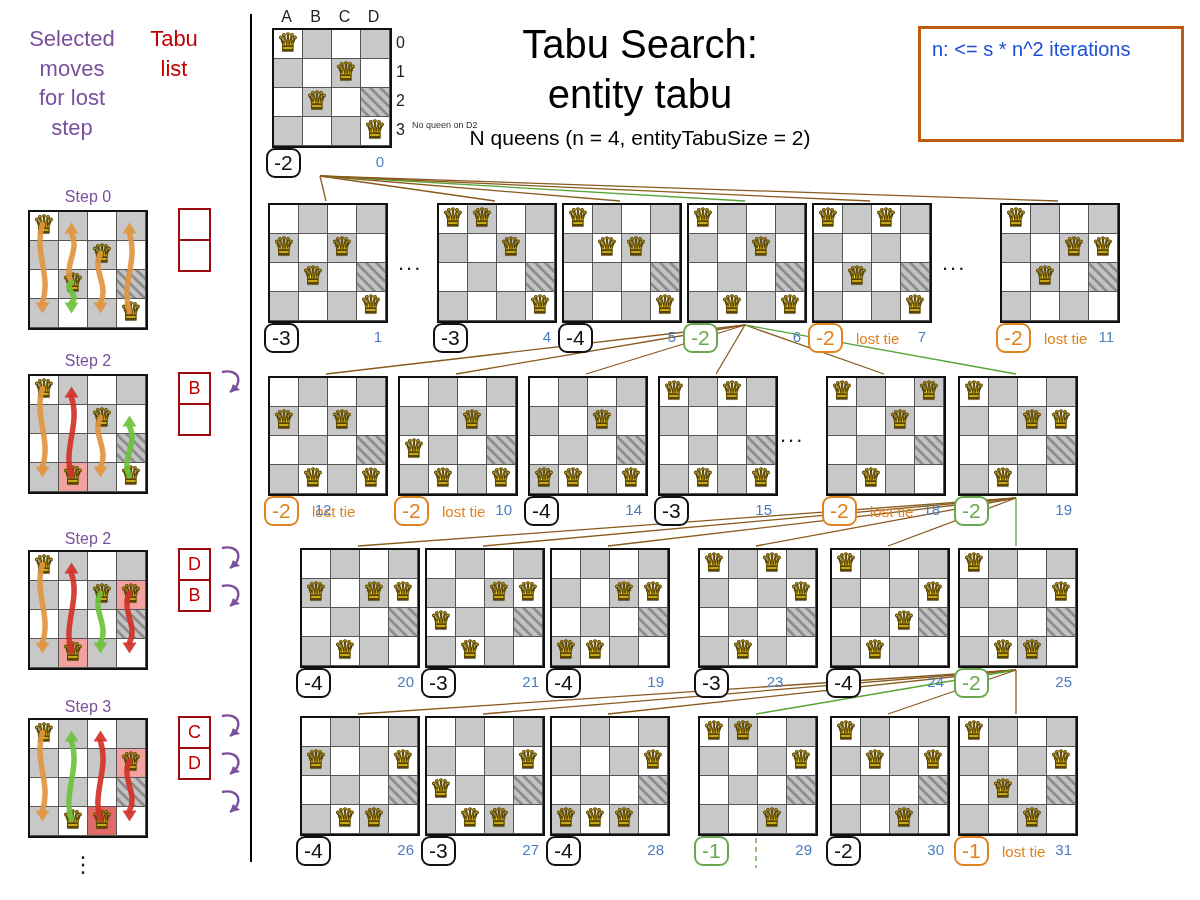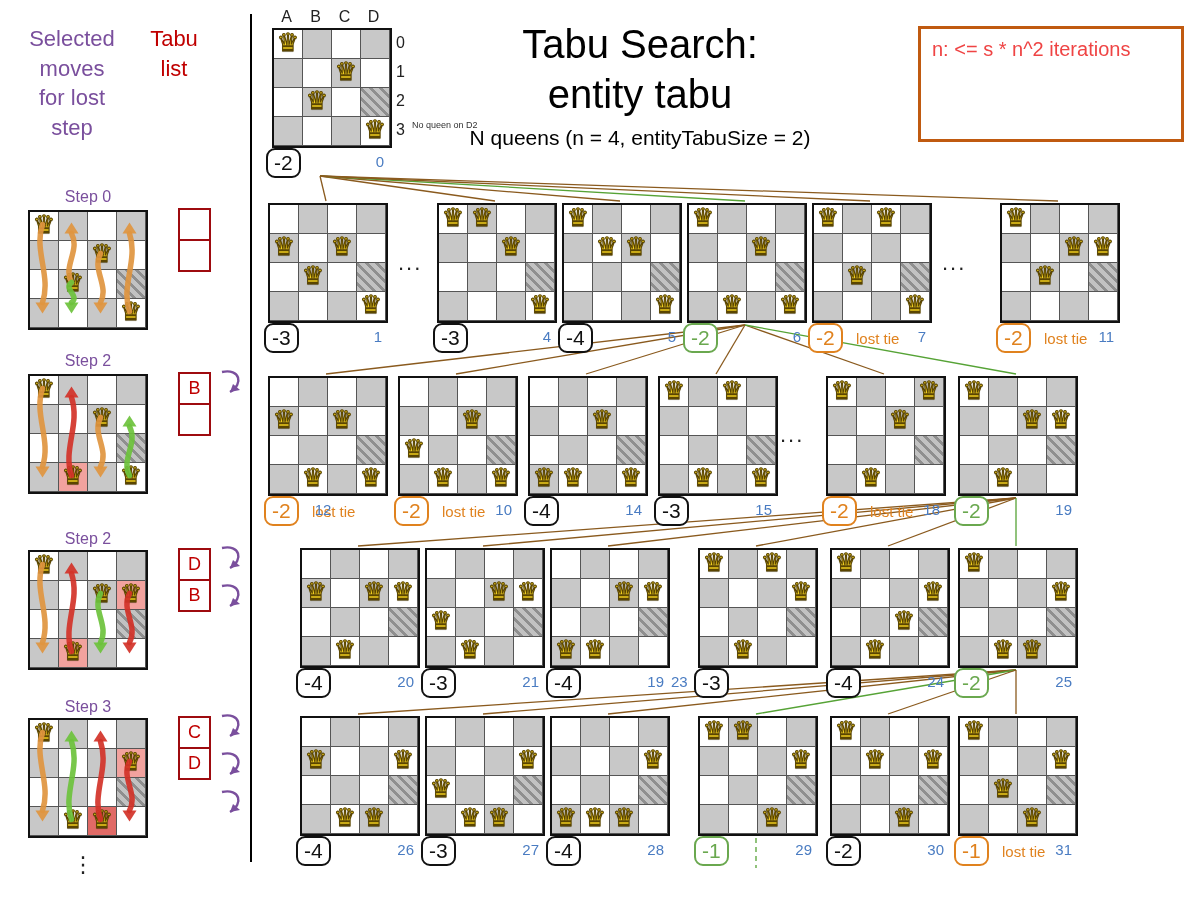--- a/index.html
+++ b/index.html
@@ -9,21 +9,21 @@
   .pre{white-space:pre-line;}
   
   .moves-header{left:2px;top:24px;width:140px;text-align:center;font-size:22px;line-height:1.35;color:#7a4f9d;}
   .tabu-header{left:136px;top:24px;width:76px;text-align:center;font-size:22px;line-height:1.35;color:#c00000;}
   .divider{left:250px;top:14px;width:2px;height:848px;background:#000;}
   
   .title1{left:400px;top:22px;width:480px;text-align:center;font-size:40px;color:#000;}
   .title2{left:400px;top:72px;width:480px;text-align:center;font-size:40px;color:#000;}
   .subtitle{left:380px;top:126px;width:520px;text-align:center;font-size:21px;color:#000;}
   .notebox{left:918px;top:26px;width:260px;height:110px;border:3px solid #c05a10;background:#fff;}
-  .notetext{left:932px;top:38px;width:240px;font-size:20px;color:#ef4444;}
+  .notetext{left:932px;top:38px;width:240px;font-size:20px;color:#1d4ed8;}
   
   .board{position:absolute;border:2px solid #111;background:#fff;z-index:2;}
   .cell{position:absolute;width:29px;height:29px;box-sizing:border-box;border-right:1px solid #555;border-bottom:1px solid #555;background:#fff;}
   .cell.dark{background:#c8c8c8;}
   .cell.hatch{background:repeating-linear-gradient(45deg,#c2c2c2 0 4px,#8f8f8f 4px 7px);}
   .cell.hl-pink{background:#f2a29e;}
   .cell.hl-red{background:#e06a66;}
   .queen{position:absolute;left:0;top:-2px;width:100%;height:100%;display:flex;align-items:center;justify-content:center;
          font-size:25px;color:#f2cf1f;-webkit-text-stroke:1.1px #5a4500;text-shadow:0 1px 1px rgba(0,0,0,.45);}
   .badge{position:absolute;z-index:3;border:2px solid #111;border-radius:9px;background:#fff;
@@ -576,21 +576,21 @@
       <div class="cell" style="left: 58px; top: 58px;"></div>
       <div class="cell hatch" style="left: 87px; top: 58px;"></div>
       <div class="cell dark" style="left: 0px; top: 87px;"></div>
       <div class="cell" style="left: 29px; top: 87px;">
         <span class="queen">♛</span>
       </div>
       <div class="cell dark" style="left: 58px; top: 87px;"></div>
       <div class="cell" style="left: 87px; top: 87px;"></div>
     </div>
     <div class="badge" style="left: 694px; top: 668px;">-3</div>
-    <div class="bindex" style="left: 671px; top: 673px; width: 118px; text-align: left;">23</div>
+    <div class="bindex" style="left: 716px; top: 673px; width: 118px; text-align: center;">23</div>
     <div class="board" style="left: 830px; top: 548px; width: 116px; height: 116px;">
       <div class="cell" style="left: 0px; top: 0px;">
         <span class="queen">♛</span>
       </div>
       <div class="cell dark" style="left: 29px; top: 0px;"></div>
       <div class="cell" style="left: 58px; top: 0px;"></div>
       <div class="cell dark" style="left: 87px; top: 0px;"></div>
       <div class="cell dark" style="left: 0px; top: 29px;"></div>
       <div class="cell" style="left: 29px; top: 29px;"></div>
       <div class="cell dark" style="left: 58px; top: 29px;"></div>

